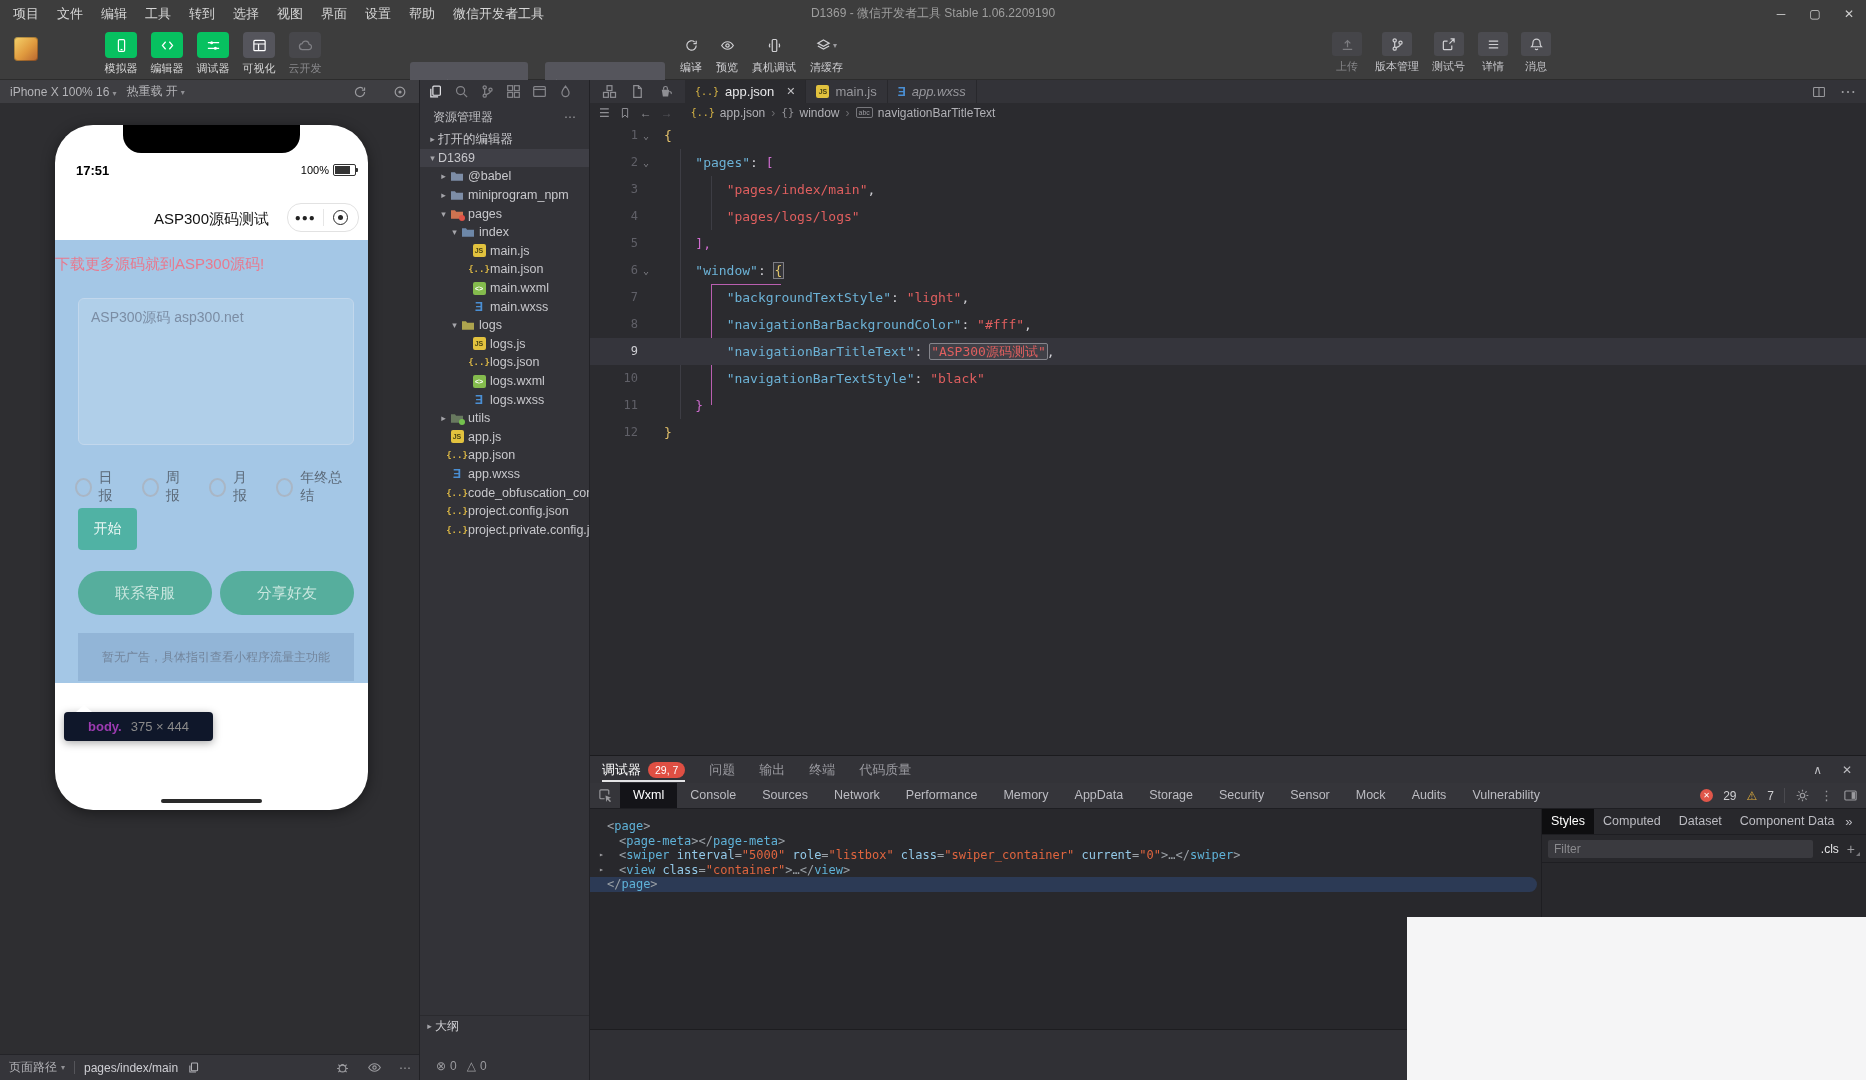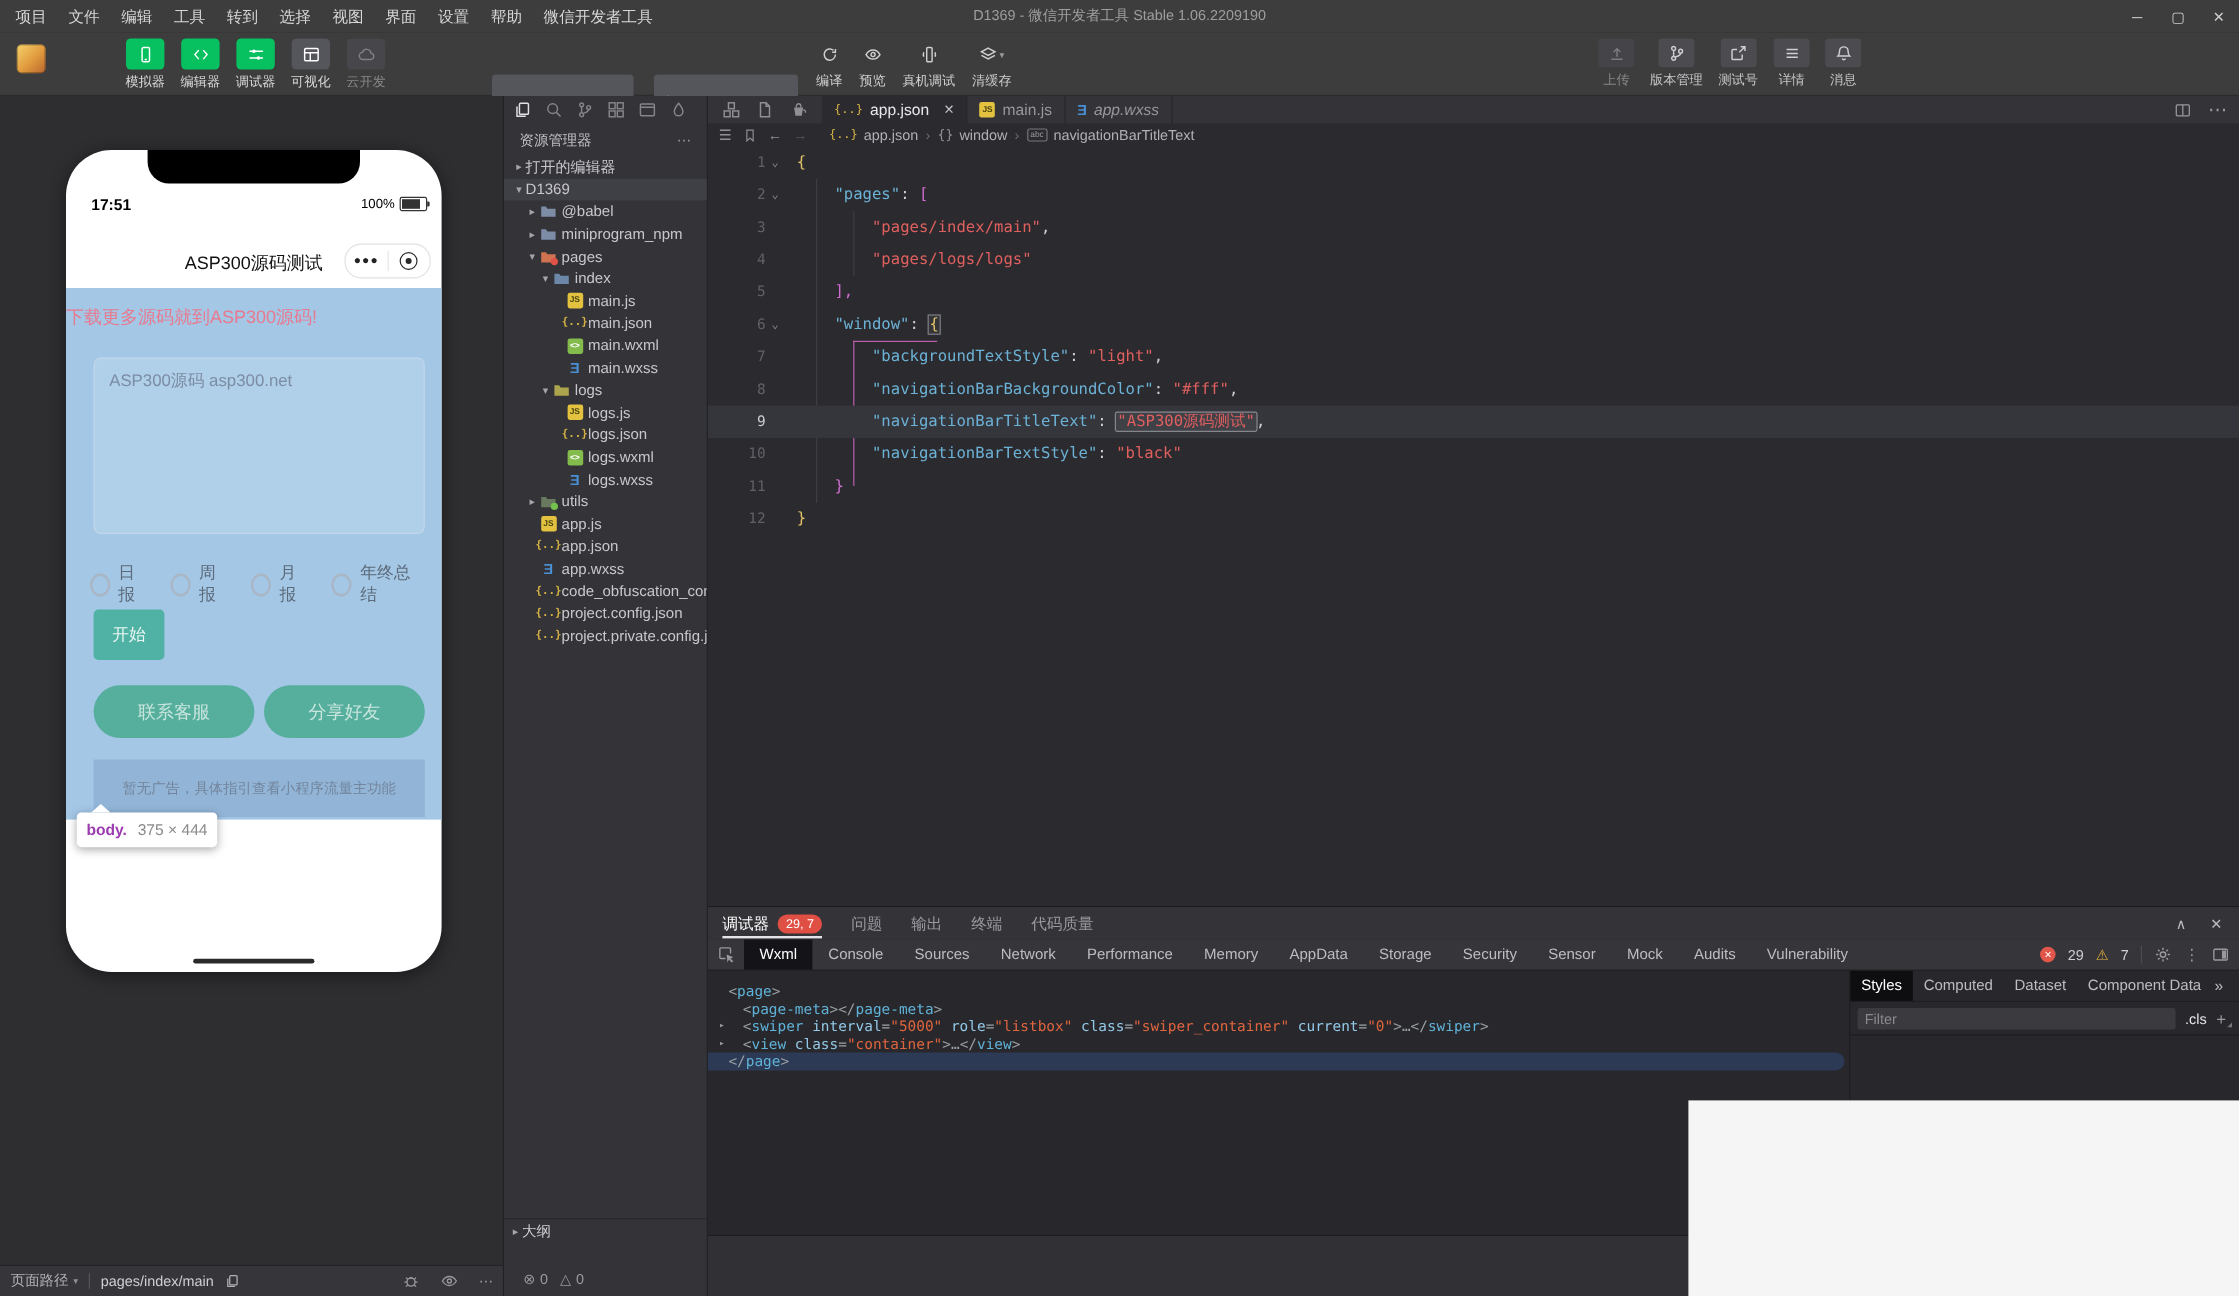--- a/index.html
+++ b/index.html
@@ -68,21 +68,21 @@
   .p-radio{display:flex;align-items:center;margin-right:20px}
   .p-radio .circ{width:15px;height:15px;border:2px solid #a9b6c5;border-radius:50%;background:transparent;margin-right:7px}
   .p-radio .rl{font-size:14px;color:#5c6a79}
   .p-start{position:absolute;left:23px;top:268px;width:59px;height:42px;background:#50b2a4;border-radius:4px;color:#e9f6f3;font-size:14px;display:flex;align-items:center;justify-content:center}
   .p-pill{position:absolute;top:331px;height:44px;background:#56ae9d;border-radius:22px;color:#c8e6de;font-size:15px;display:flex;align-items:center;justify-content:center}
   #pill-contact{left:23px;width:134px}
   #pill-share{left:165px;width:134px}
   .p-ad{position:absolute;left:23px;top:393px;width:276px;height:48px;background:#92b5d7;display:flex;align-items:center;justify-content:center;font-size:12px;color:#73859c}
   .homebar{position:absolute;left:106px;bottom:7px;width:101px;height:4px;border-radius:2px;background:#2a2a2a}
 
-  .el-tooltip{position:absolute;left:64px;top:597px;background:#ffffff;border-radius:4px;box-shadow:0 2px 8px rgba(0,0,0,.35);padding:7px 8px;white-space:nowrap;font-size:13px}
+  .el-tooltip{position:absolute;left:64px;top:632px;background:#0f172a;border-radius:4px;box-shadow:0 2px 8px rgba(0,0,0,.35);padding:7px 24px;white-space:nowrap;font-size:13px}
   .el-tooltip::before{content:"";position:absolute;left:12px;top:-7px;border-left:8px solid transparent;border-right:8px solid transparent;border-bottom:7px solid #fff}
   .tt-el{color:#9c3bb0;font-weight:700}
   .tt-size{color:#8a8a8a;margin-left:9px}
 
   .sim-footer{position:absolute;left:0;bottom:0;width:100%;height:26px;background:#35353a;border-top:1px solid #242428;box-sizing:border-box;display:flex;align-items:center;font-size:12px;color:#b0b0b5}
   .sim-footer .seg{margin-left:9px;display:flex;align-items:center;gap:4px}
   .sim-footer .vdiv{width:1px;height:13px;background:#55555a;margin-left:9px}
   .sim-footer .path{color:#cfcfd4}
   .sf-icons{position:absolute;right:8px;display:flex;gap:17px;align-items:center;color:#9a9a9e}
 
@@ -378,20 +378,38 @@
                 <path d="M6.6 12.6a1.5 1.5 0 0 0 2.8 0"></path>
               </svg>
             </span>
           </div>
           <div class="lbl">消息</div>
         </div>
       </div>
   </div>
 
   <section id="sim">
+    <div class="sim-topbar">
+      <span class="seg"><span>iPhone X 100% 16</span><span class="caret">▾</span></span>
+      <span class="seg"><span>热重载 开</span><span class="caret">▾</span></span>
+      <span class="sim-top-icons">
+        <span class="ic">
+            <svg width="14" height="14" viewBox="0 0 16 16" fill="none" stroke="currentColor" stroke-width="1.4">
+              <path d="M13.2 8a5.2 5.2 0 1 1-1.8-3.9"></path>
+              <path d="M13.2 2.8v3h-3"></path>
+            </svg>
+          </span>
+        <span class="ic">
+            <svg width="14" height="14" viewBox="0 0 16 16" fill="none" stroke="currentColor" stroke-width="1.4">
+              <circle cx="8" cy="8" r="5.5"></circle>
+              <circle cx="8" cy="8" r="1.8" fill="currentColor" stroke="none"></circle>
+            </svg>
+          </span>
+      </span>
+    </div>
 
     <div class="phone">
       <div class="notch"></div>
       <div class="p-time">17:51</div>
       <div class="p-batt">
         <span>100%</span>
         <span class="batt"></span>
       </div>
       <div class="p-title">ASP300源码测试</div>
       <div class="capsule">

